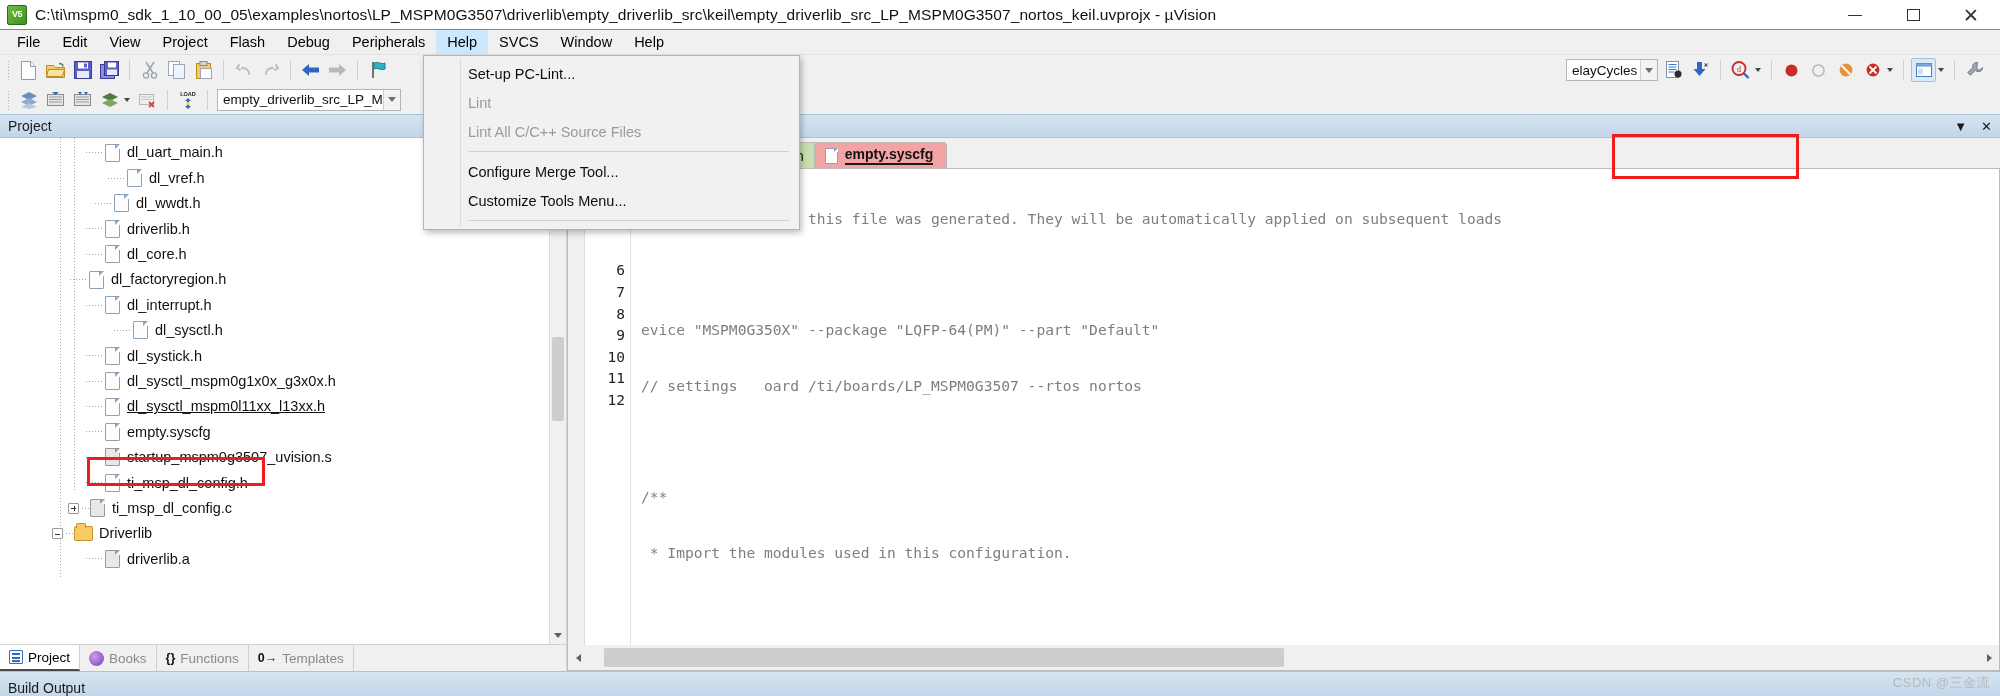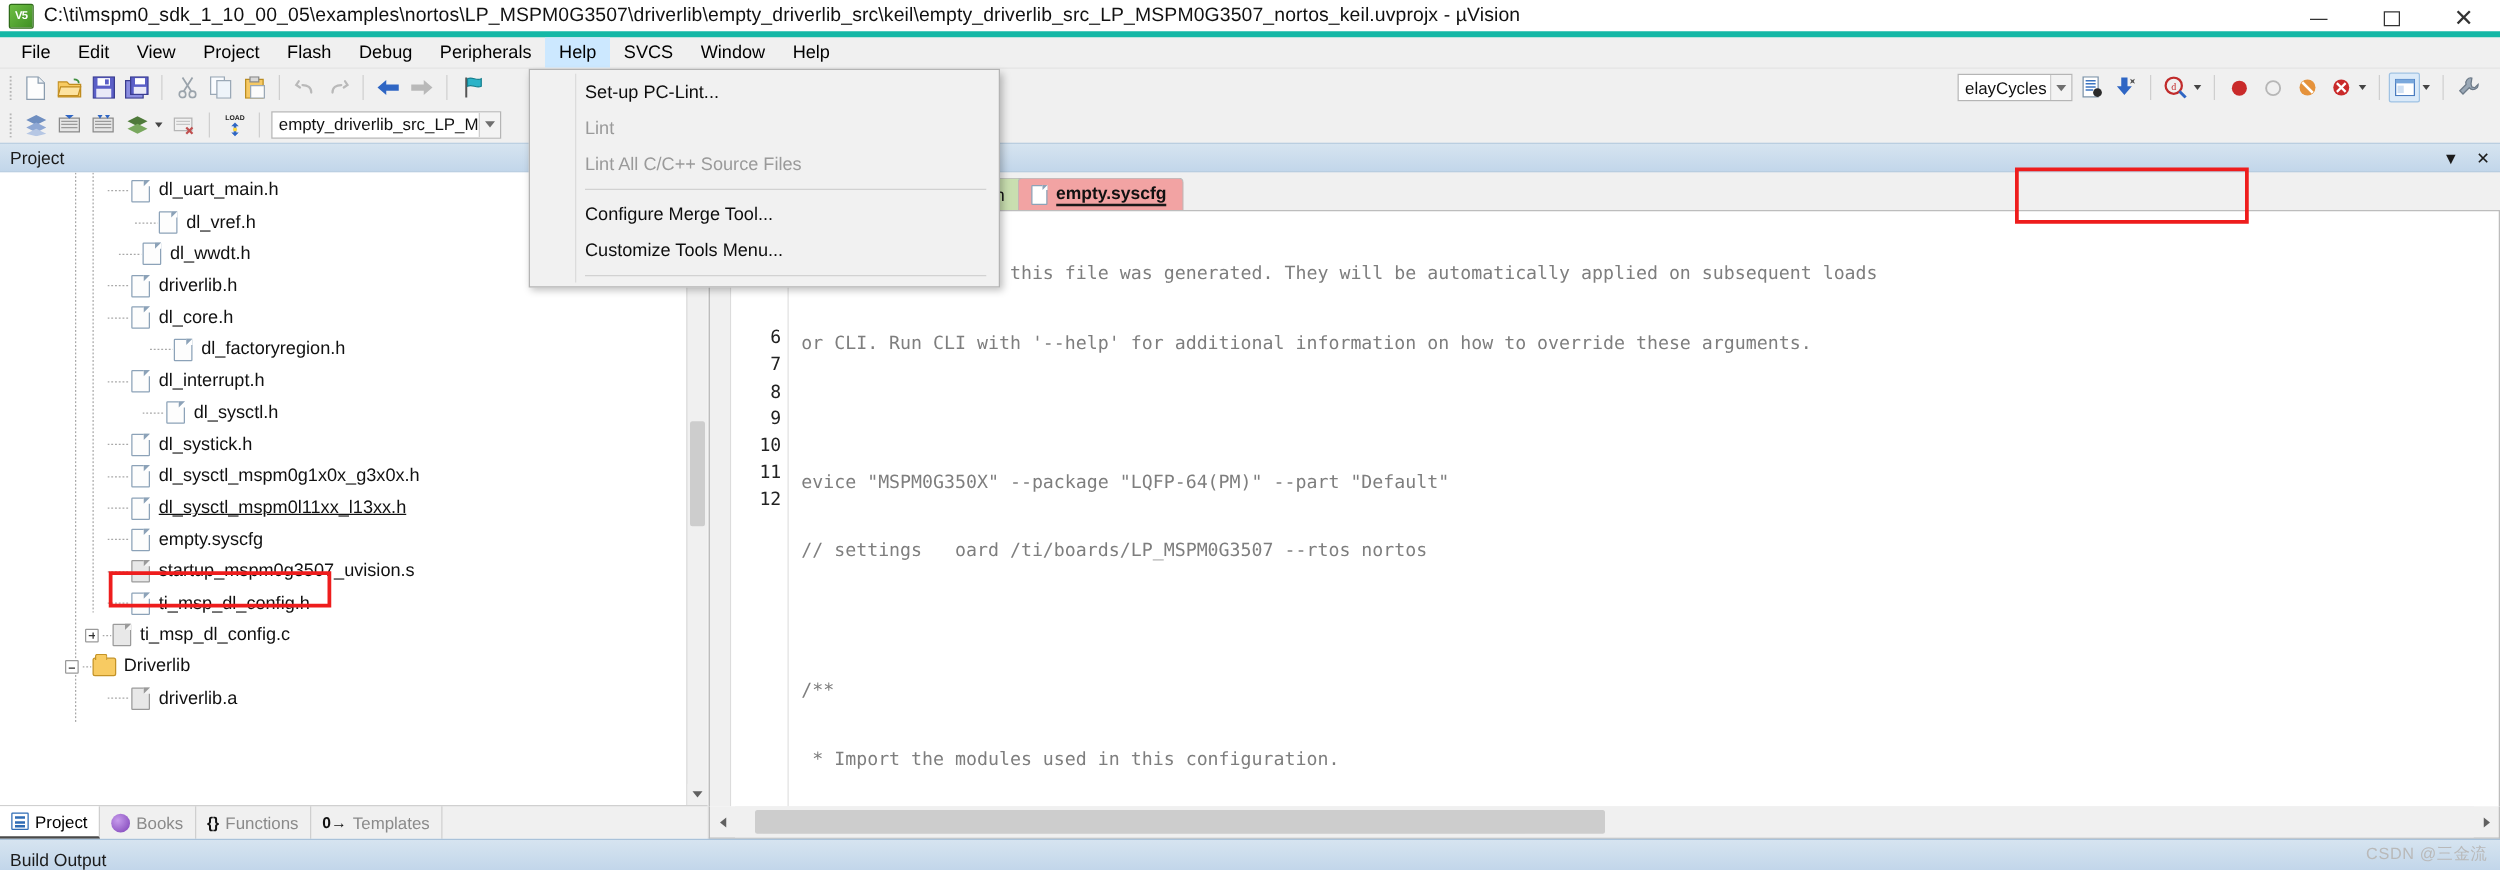--- a/index.html
+++ b/index.html
@@ -17,21 +17,21 @@
     width: 2000px; height: 696px;
     background: #f0f0f0;
     display: flex; flex-direction: column;
   }
 
   
   .titlebar {
     height: 30px; min-height: 30px;
     background: #ffffff;
     display: flex; align-items: center;
-    border-bottom: 5px solid #14b8a6;
+    border-bottom: 1px solid #14b8a6;
     position: relative;
   }
   .tb-icon {
     width: 20px; height: 20px; margin-left: 7px; margin-right: 8px;
     background: linear-gradient(135deg,#6ebe44,#3f8f22);
     border: 1px solid #2e6b18;
     border-radius: 2px;
     color: #fff; font-size: 9px; font-weight: bold;
     display: flex; align-items: center; justify-content: center;
     line-height: 1;
@@ -649,21 +649,21 @@
           <div class="tnode" style="padding-left:86px;">
             <span class="dotline"></span>
             <span class="fileicon"></span>
             <span class="tlabel">driverlib.h</span>
           </div>
           <div class="tnode" style="padding-left:86px;">
             <span class="dotline"></span>
             <span class="fileicon"></span>
             <span class="tlabel">dl_core.h</span>
           </div>
-          <div class="tnode" style="padding-left:120px;">
+          <div class="tnode" style="padding-left:70px;">
             <span class="dotline"></span>
             <span class="fileicon"></span>
             <span class="tlabel">dl_factoryregion.h</span>
           </div>
           <div class="tnode" style="padding-left:86px;">
             <span class="dotline"></span>
             <span class="fileicon"></span>
             <span class="tlabel">dl_interrupt.h</span>
           </div>
           <div class="tnode" style="padding-left:114px;">
@@ -787,21 +787,20 @@
           <div>6</div>
           <div>7</div>
           <div>8</div>
           <div>9</div>
           <div>10</div>
           <div>11</div>
           <div>12</div>
         </div>
         <div class="codelines">
           <div class="cmt">hts were used when this file was generated. They will be automatically applied on subsequent loads</div>
-          <div class="cmt">or CLI. Run CLI with '--help' for additional information on how to override these arguments.</div>
           <div class="cmt"></div>
           <div class="cmt">evice "MSPM0G350X" --package "LQFP-64(PM)" --part "Default"</div>
           <div class="cmt">// settings   oard /ti/boards/LP_MSPM0G3507 --rtos nortos</div>
           <div class="cmt"></div>
           <div class="cmt">/**</div>
           <div class="cmt"> * Import the modules used in this configuration.</div>
           
           
           
         </div>

